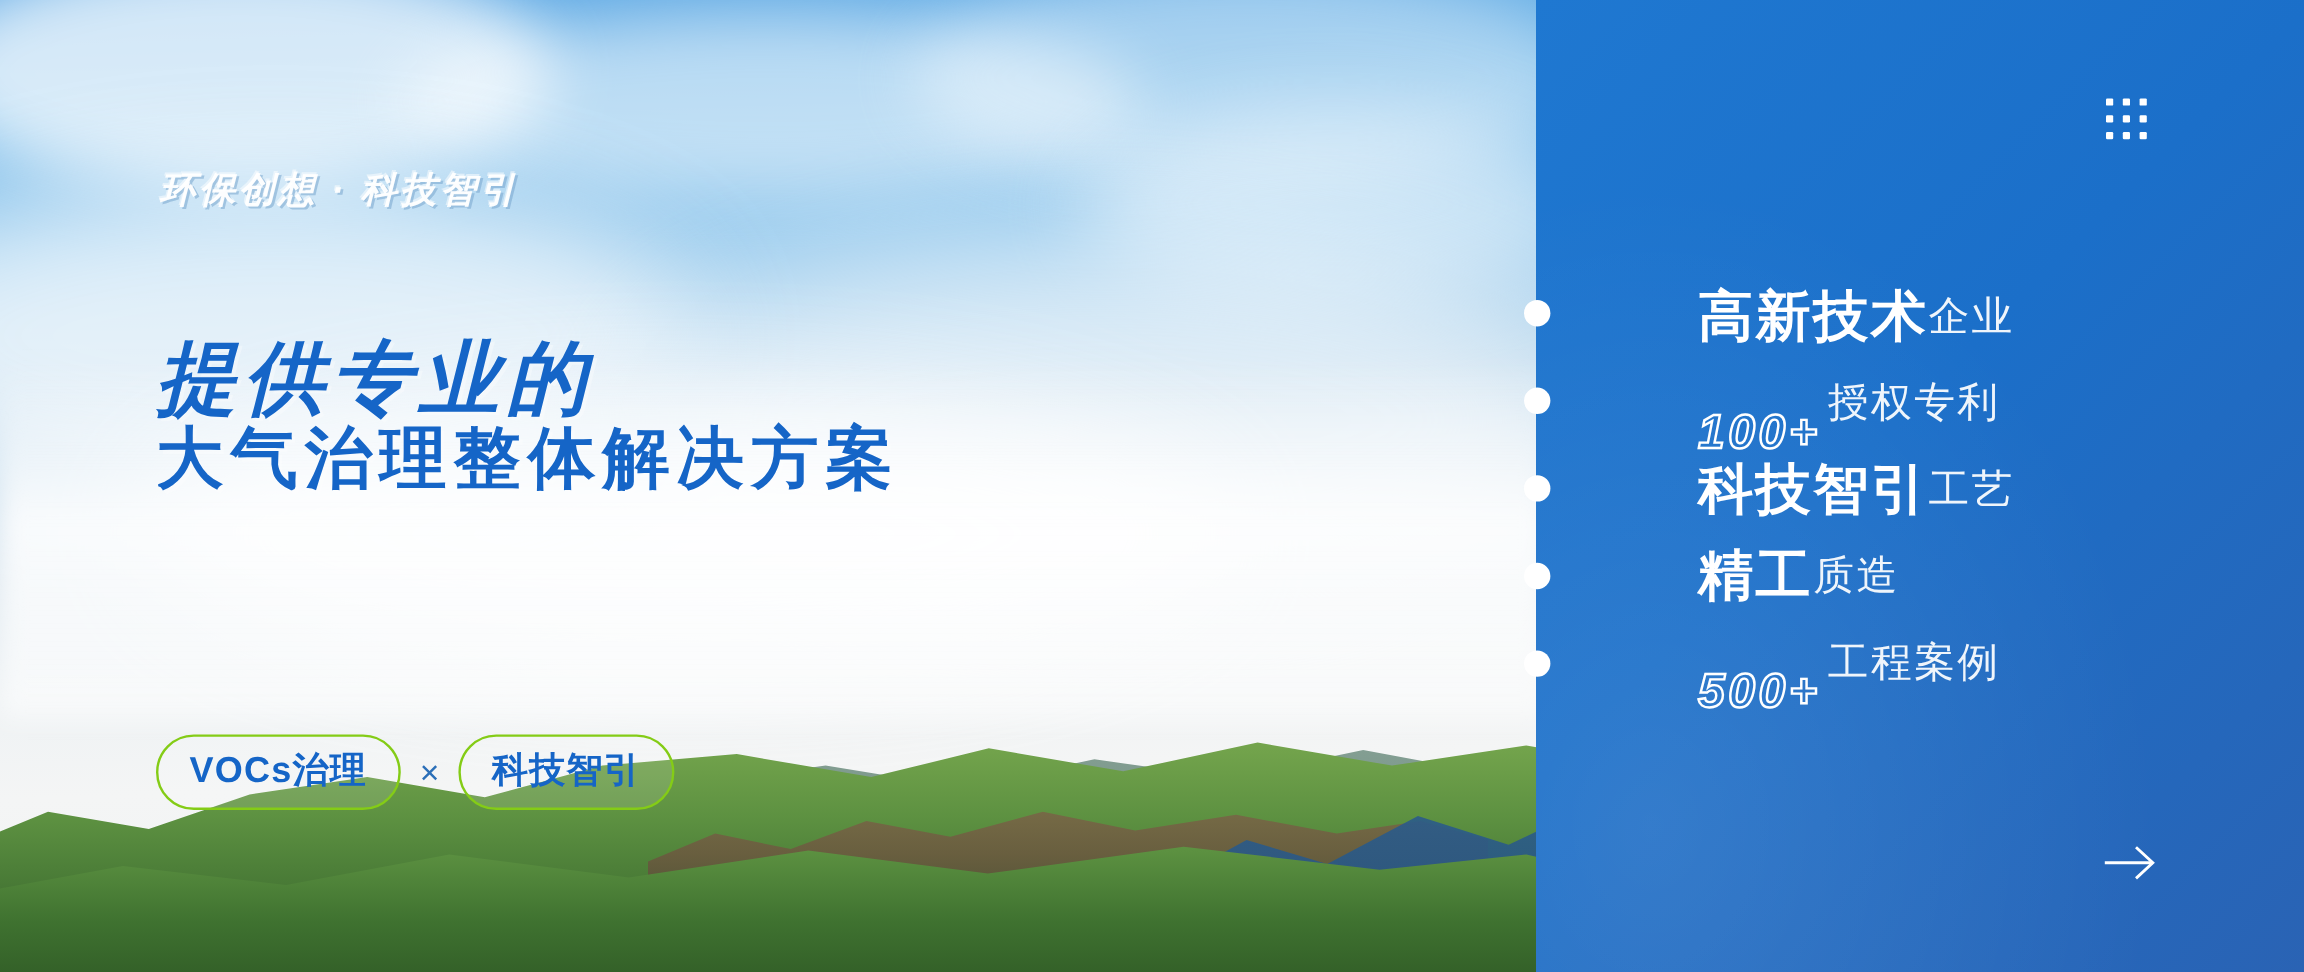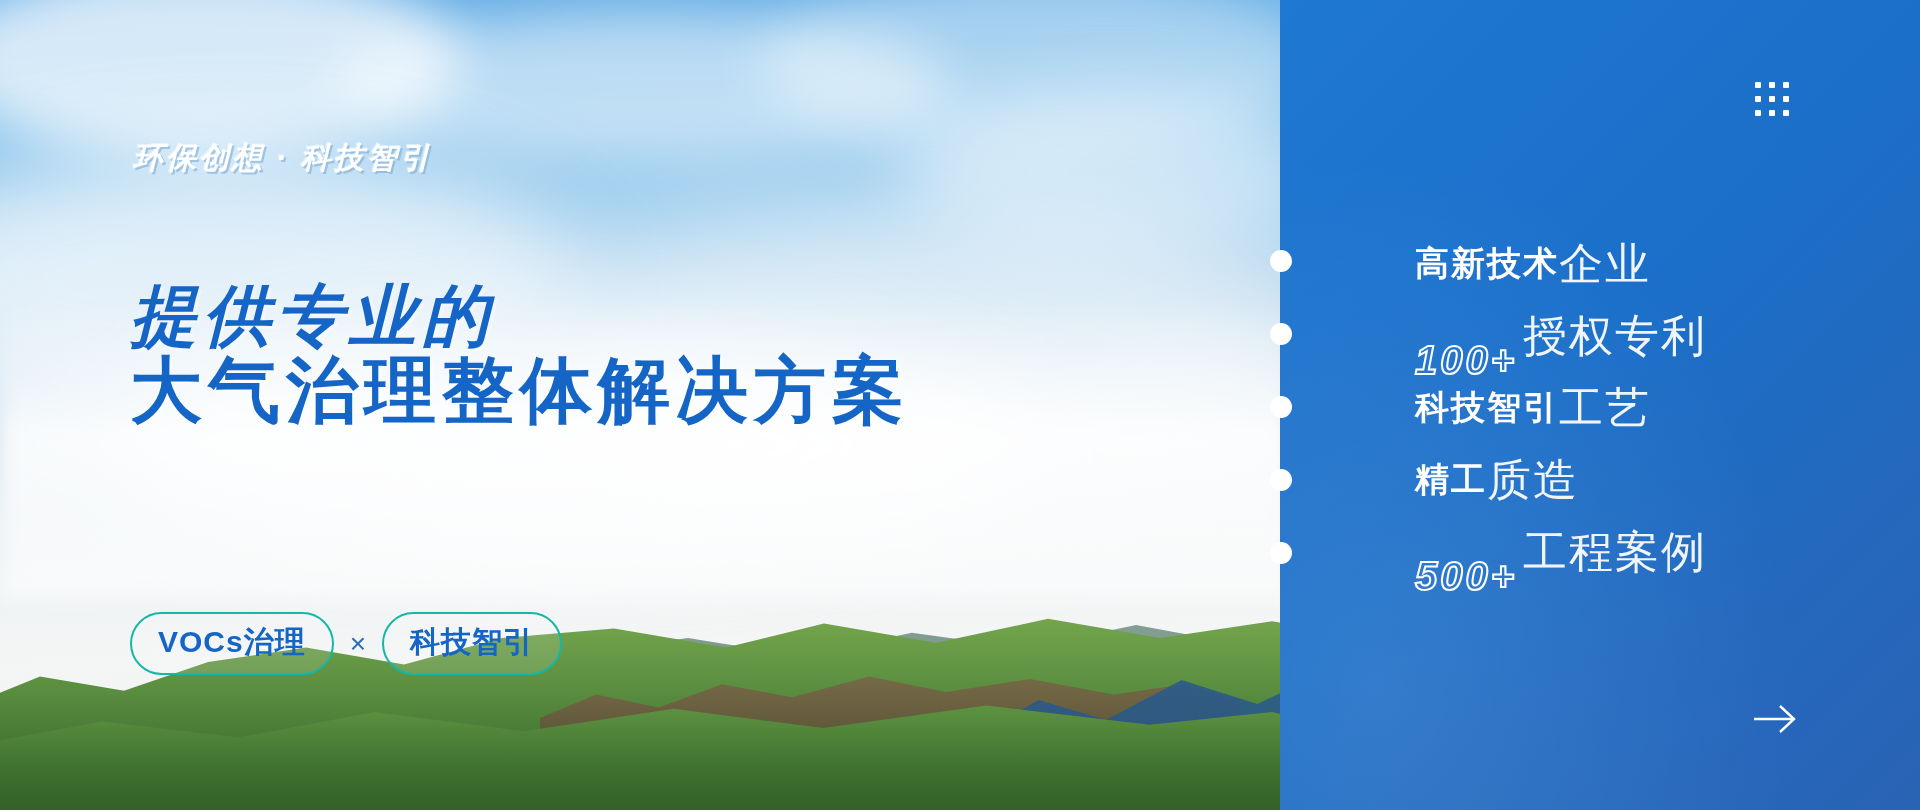--- a/index.html
+++ b/index.html
@@ -97,38 +97,38 @@
     font-size:30px; font-weight:bold; font-style:italic; letter-spacing:3px;
     color:rgba(255,255,255,.96);
     text-shadow: 2px 2px 0 rgba(120,165,205,.55), -1px -1px 0 rgba(255,255,255,.5);
   }
   .headline {
     position:absolute; left:130px; top:280px;
     color:#1565C7; font-weight:bold; letter-spacing:6px; line-height:1.08;
     text-shadow: 3px 3px 0 rgba(255,255,255,.32);
   }
   .headline .l1 { display:block; font-size:67px;font-style:italic; }
-  .headline .l2 { display:block; font-size:72px; }
+  .headline .l2 { display:block; font-size:56px; }
   .subtitle {
     position:absolute; left:134px; top:533px;
     font-size:34px; color:#4a5258; letter-spacing:.2px;
   }
   .pills { position:absolute; left:130px; top:612px; display:flex; align-items:center; gap:16px; }
   .pill {
-    border:2px solid #14b8a6; border-radius:40px;
+    border:2px solid #84cc16; border-radius:40px;
     padding:8px 26px 10px; font-size:30px; font-weight:bold; color:#1565C7;
     background:rgba(255,255,255,.12); letter-spacing:1px; white-space:nowrap;
   }
   .pill-x { font-size:28px; color:#2b6fb8; font-weight:400; }
 
   
   .plist { position:absolute; left:1415px; top:228px; width:430px; }
   .prow { height:72px; display:flex; align-items:center; }
-  .prow .strong { font-size:34px; font-weight:bold; color:#ffffff; letter-spacing:2px; }
-  .prow .light  { font-size:44px; font-weight:400; color:rgba(255,255,255,.93); letter-spacing:2px; }
+  .prow .strong { font-size:46px; font-weight:bold; color:#ffffff; letter-spacing:2px; }
+  .prow .light  { font-size:34px; font-weight:400; color:rgba(255,255,255,.93); letter-spacing:2px; }
   .prow.num .numpart {
     font-size:40px; font-style:italic; font-weight:bold; letter-spacing:3px;
     color:transparent; -webkit-text-stroke:2px #ffffff; margin-right:6px;margin-top:48px;
   }
 </style>
 </head>
 <body>
 
 <div class="banner">
 

